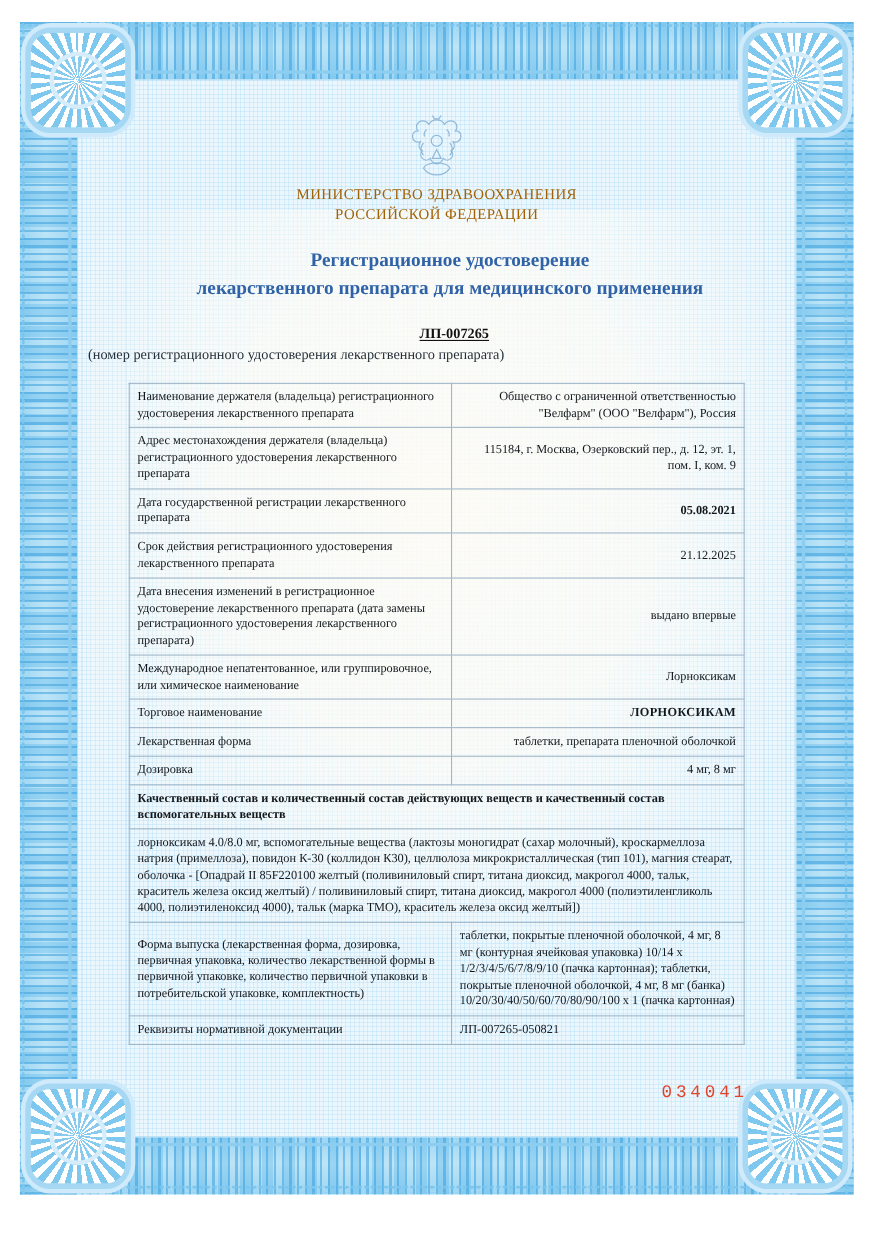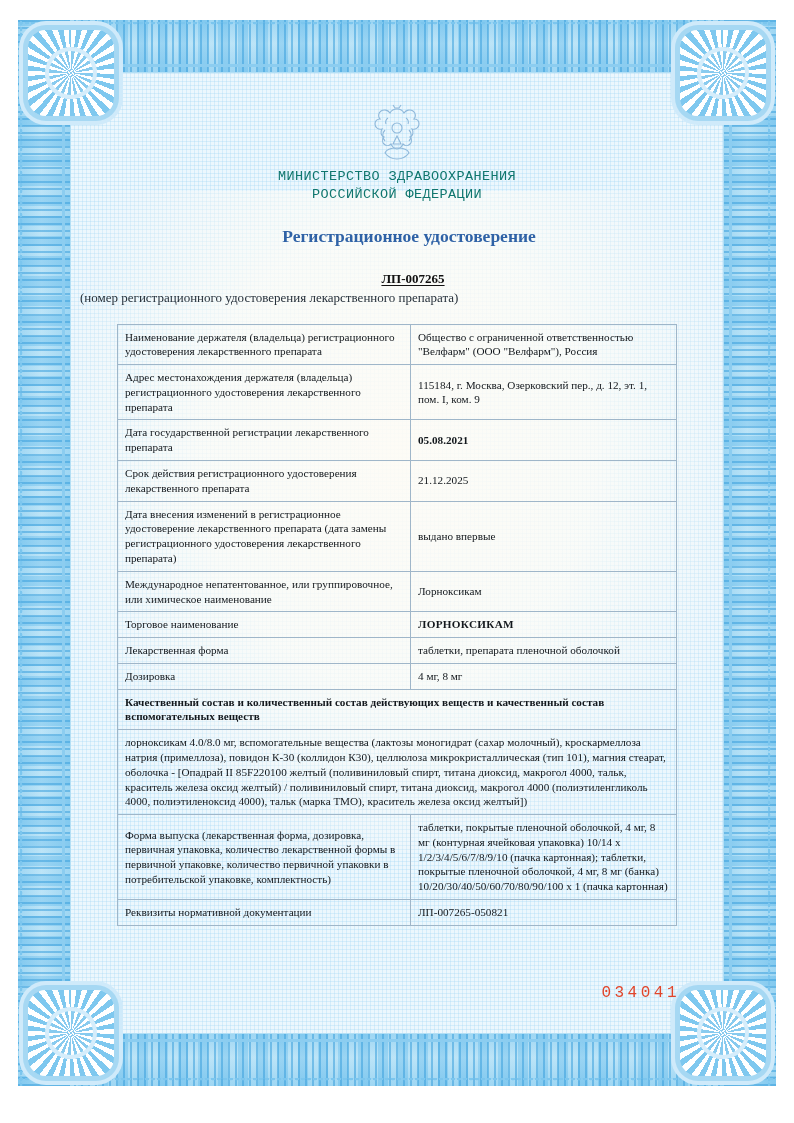--- a/index.html
+++ b/index.html
@@ -137,25 +137,25 @@
 
   .emblem {
     margin: 18px auto 6px;
     width: 58px;
     height: 62px;
     display: block;
   }
 
   .ministry {
     text-align: center;
-    color: #0f766e;
+    color: #a16207;
     font-size: 13.5px;
     letter-spacing: .4px;
     line-height: 1.35;
-    font-family: Liberation Mono, monospace;
+    font-family: Liberation Serif, serif;
   }
 
   .cert-title {
     text-align: center;
     color: #2f62a6;
     font-weight: bold;
     font-size: 17.5px;
     line-height: 1.38;
     margin-top: 20px;
     font-family: "Liberation Serif", serif;
@@ -193,21 +193,21 @@
     padding: 5px 7px;
     vertical-align: middle;
     line-height: 1.32;
   }
   td.lbl {
     width: 278px;
     font-weight: normal;
     text-align: left;
   }
   td.val {
-    text-align: left;
+    text-align: right;
   }
   td.val-left {
     text-align: left;
   }
   td.full {
     text-align: center;
   }
   td.full-left {
     text-align: left;
     font-weight: normal;
@@ -270,20 +270,21 @@
         </g>
       </svg>
 
       <div class="ministry">
         <div>МИНИСТЕРСТВО ЗДРАВООХРАНЕНИЯ</div>
         <div>РОССИЙСКОЙ ФЕДЕРАЦИИ</div>
       </div>
 
       <div class="cert-title">
         <div>Регистрационное удостоверение</div>
+        <div>лекарственного препарата для медицинского применения</div>
       </div>
 
       <div class="reg-number">ЛП-007265</div>
       <div class="reg-number-caption">(номер регистрационного удостоверения лекарственного препарата)</div>
 
       <table class="reg-table">
         <tbody>
           <tr>
             <td class="lbl">Наименование держателя (владельца) регистрационного удостоверения лекарственного препарата</td>
             <td class="val">Общество с ограниченной ответственностью "Велфарм" (ООО "Велфарм"), Россия</td>

